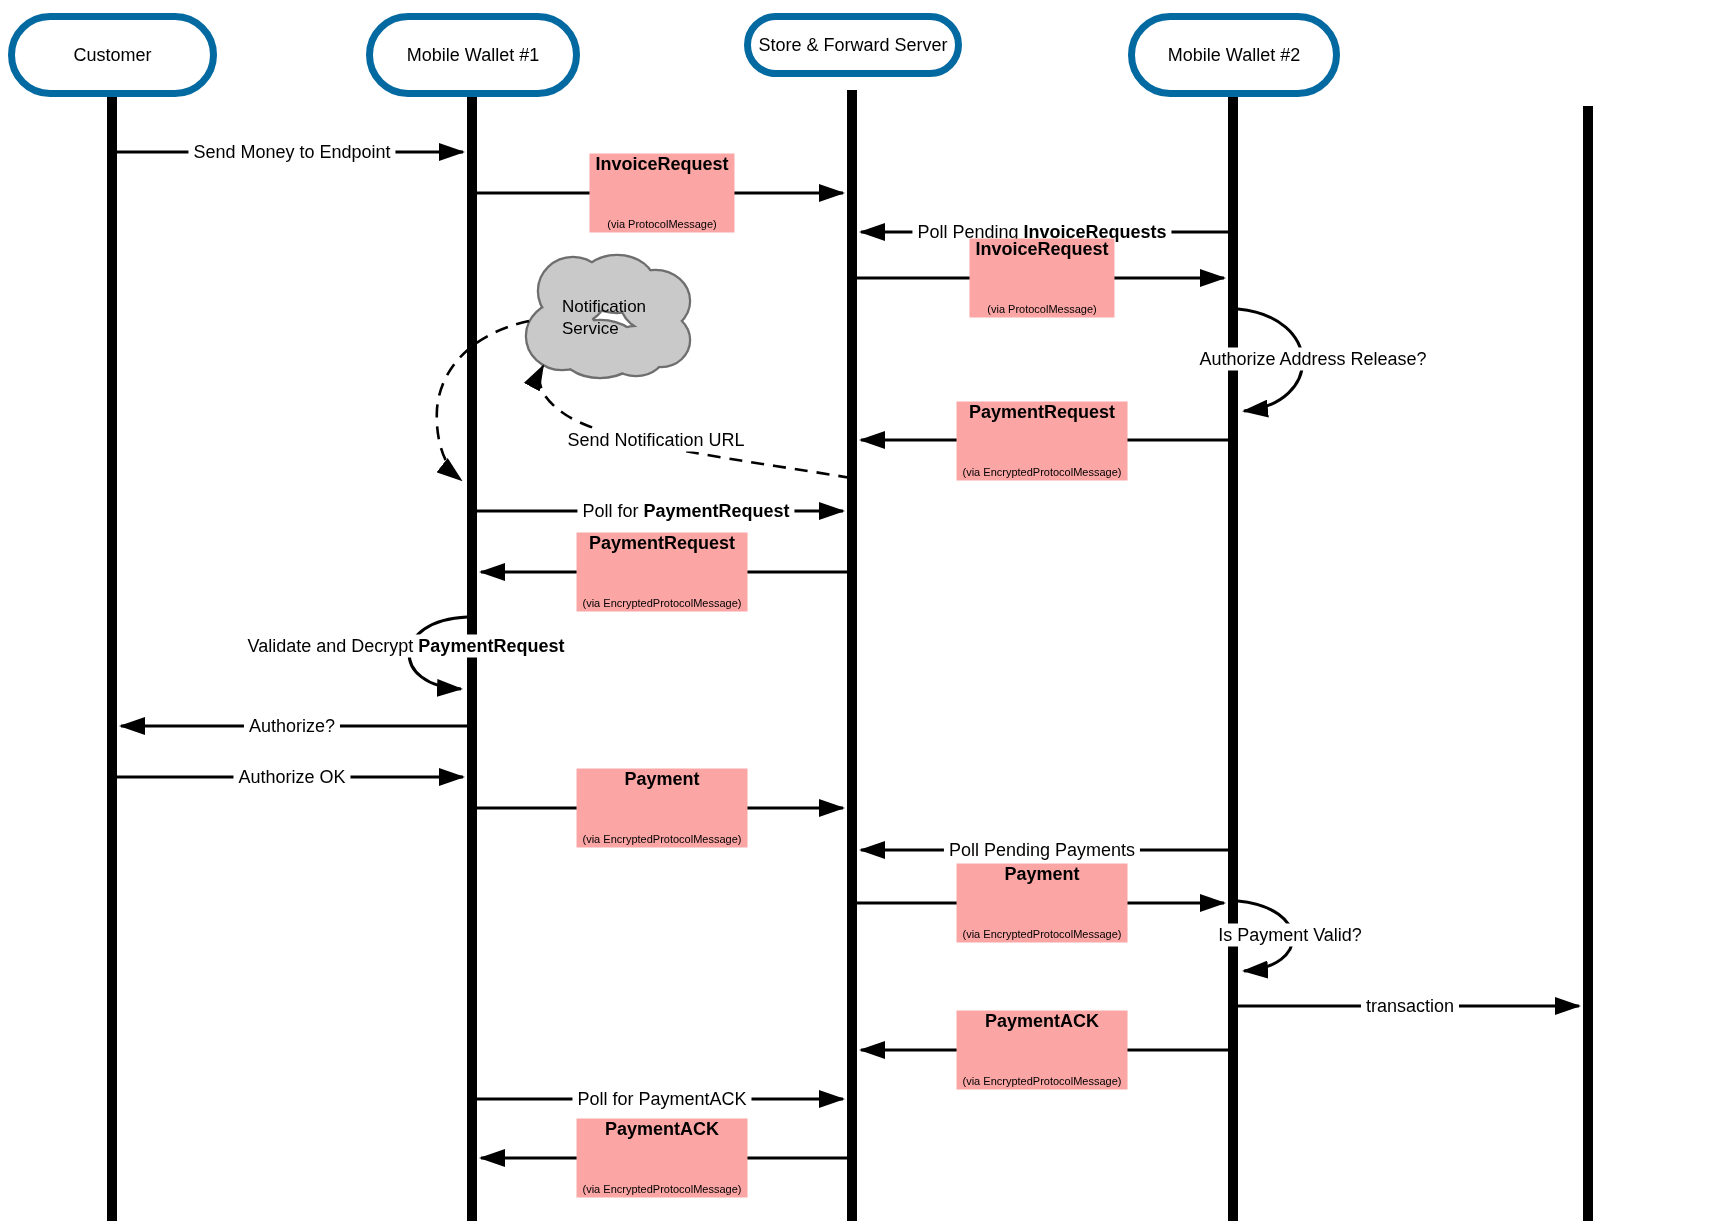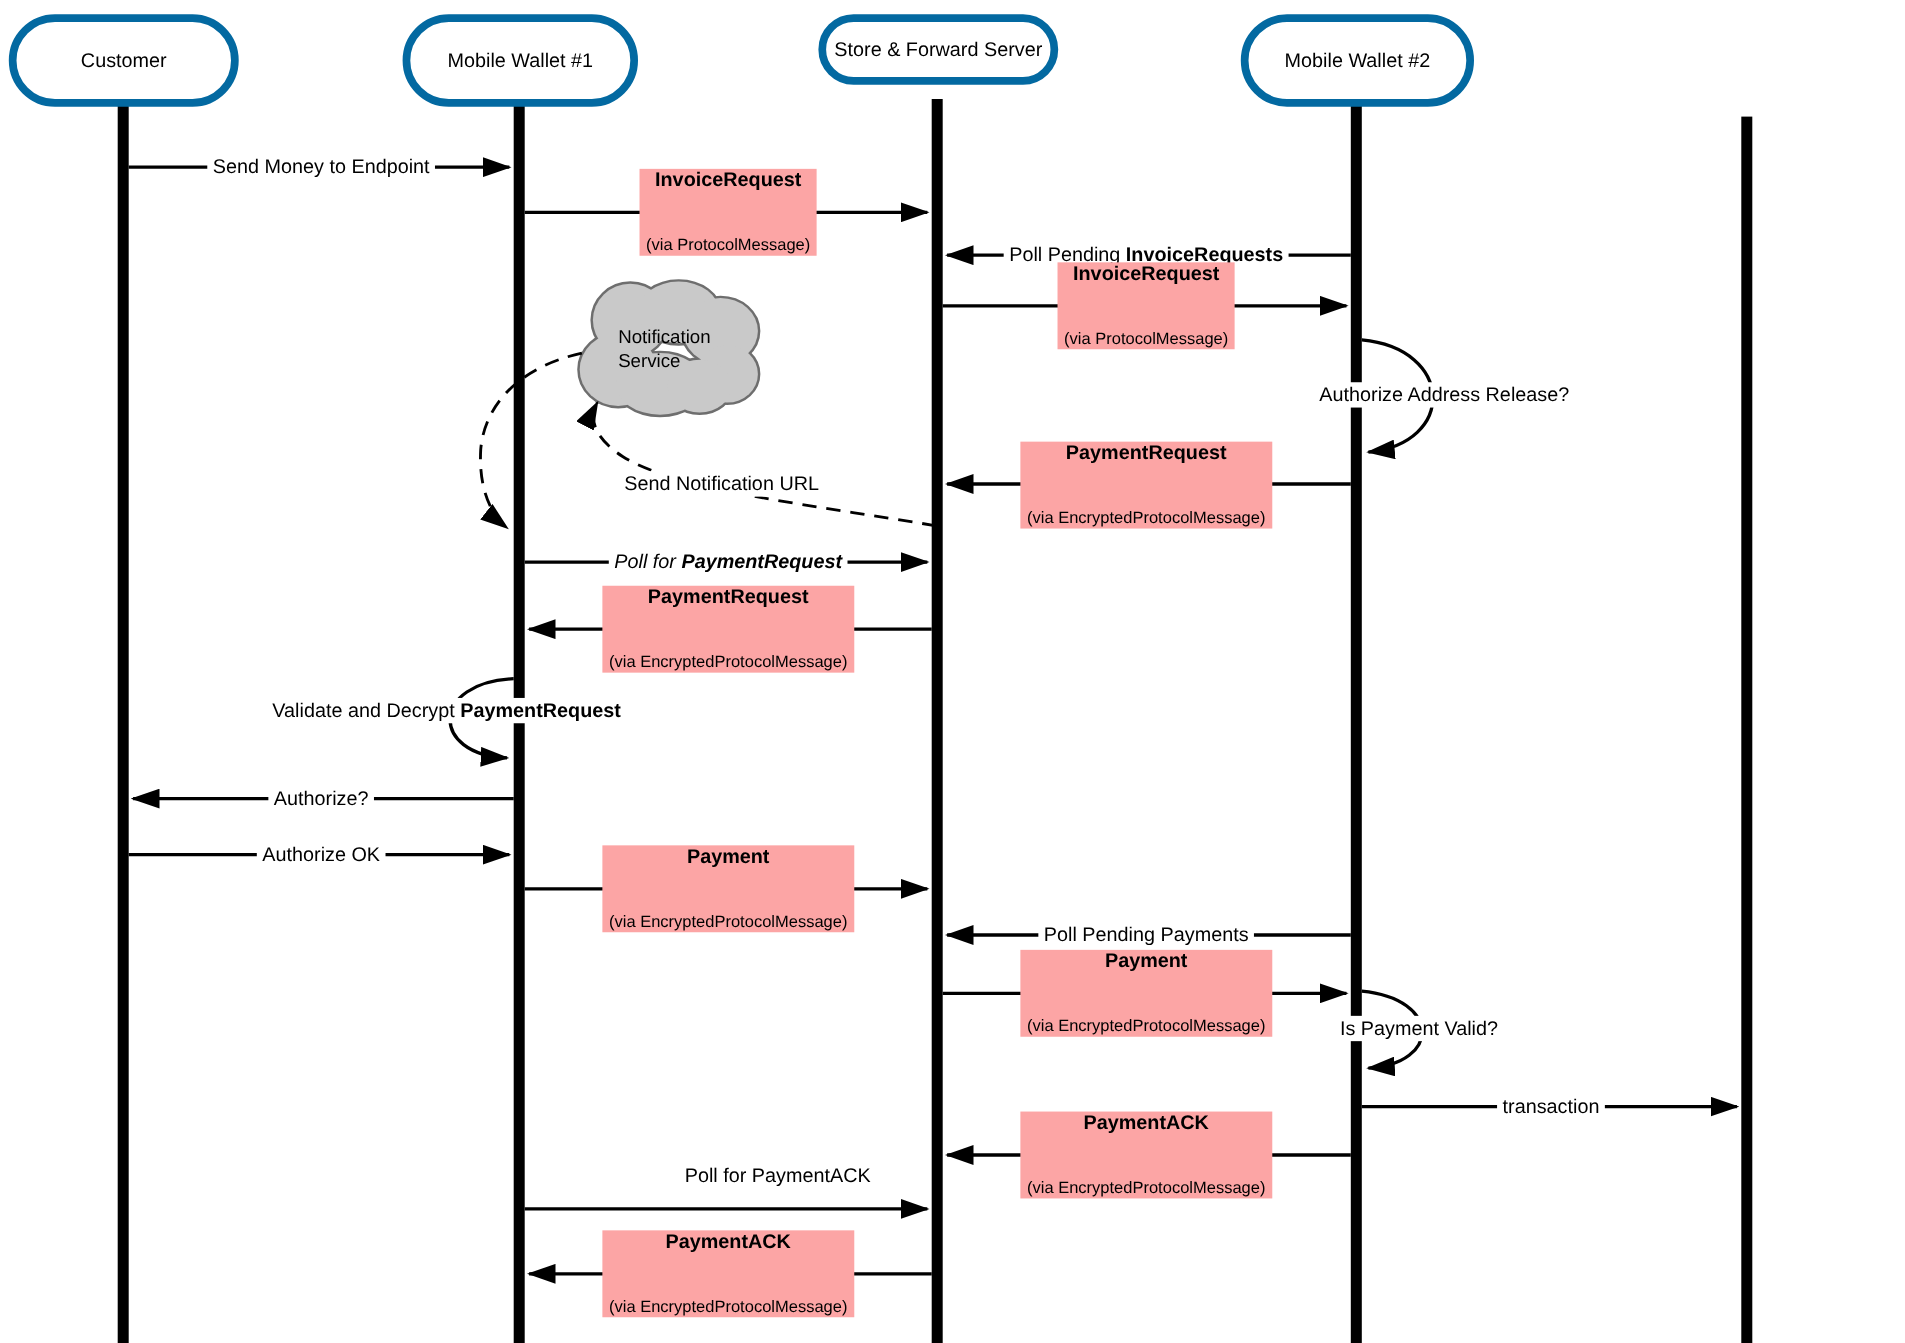--- a/index.html
+++ b/index.html
@@ -21,21 +21,21 @@
     position:absolute;z-index:2;transform:translate(-50%,-50%);
     white-space:nowrap;font-size:18px;line-height:21px;
     background:#ffffff;padding:1px 5px;text-align:center;
   }
   .msg b{font-weight:bold;}
   .msg2{
     position:absolute;z-index:2;transform:translate(-50%,-50%);
     white-space:nowrap;background:#fca5a5;padding:0 6px;text-align:center;
   }
   .msg2 .title{font-weight:bold;font-size:18px;line-height:21px;}
-  .msg2 .via{font-size:15px;line-height:18px;margin-top:40px;}
+  .msg2 .via{font-size:11px;line-height:18px;margin-top:40px;}
   .cloud-label{
     position:absolute;z-index:2;transform:translate(-50%,-50%);
     font-size:17px;line-height:22px;text-align:left;background:transparent;
   }
 </style>
 </head>
 <body>
 
 <div class="canvas">
 
@@ -127,42 +127,42 @@
   </div>
   <div class="msg" style="left:1042px;top:232px;">
     <span>Poll Pending </span><b>InvoiceRequests</b>
   </div>
   <div class="msg" style="left:1313px;top:359px;">
     <span>Authorize Address Release?</span>
   </div>
   <div class="msg" style="left:656px;top:440px;">
     <span>Send Notification URL</span>
   </div>
-  <div class="msg" style="left:662px;top:511px;font-style:italic;">
+  <div class="msg" style="left:686px;top:511px;">
     <span>Poll for </span><b>PaymentRequest</b>
   </div>
   <div class="msg" style="left:406px;top:646px;">
     <span>Validate and Decrypt </span><b>PaymentRequest</b>
   </div>
   <div class="msg" style="left:292px;top:726px;">
     <span>Authorize?</span>
   </div>
   <div class="msg" style="left:292px;top:777px;">
     <span>Authorize OK</span>
   </div>
   <div class="msg" style="left:1042px;top:850px;">
     <span>Poll Pending Payments</span>
   </div>
   <div class="msg" style="left:1290px;top:935px;">
     <span>Is Payment Valid?</span>
   </div>
   <div class="msg" style="left:1410px;top:1006px;">
     <span>transaction</span>
   </div>
-  <div class="msg" style="left:662px;top:1069px;margin-left:45px;">
+  <div class="msg" style="left:662px;top:1099px;">
     <span>Poll for PaymentACK</span>
   </div>
 
   <div class="msg2" style="left:662px;top:193px;">
     <div class="title">InvoiceRequest</div>
     <div class="via">(via ProtocolMessage)</div>
   </div>
   <div class="msg2" style="left:1042px;top:278px;">
     <div class="title">InvoiceRequest</div>
     <div class="via">(via ProtocolMessage)</div>

